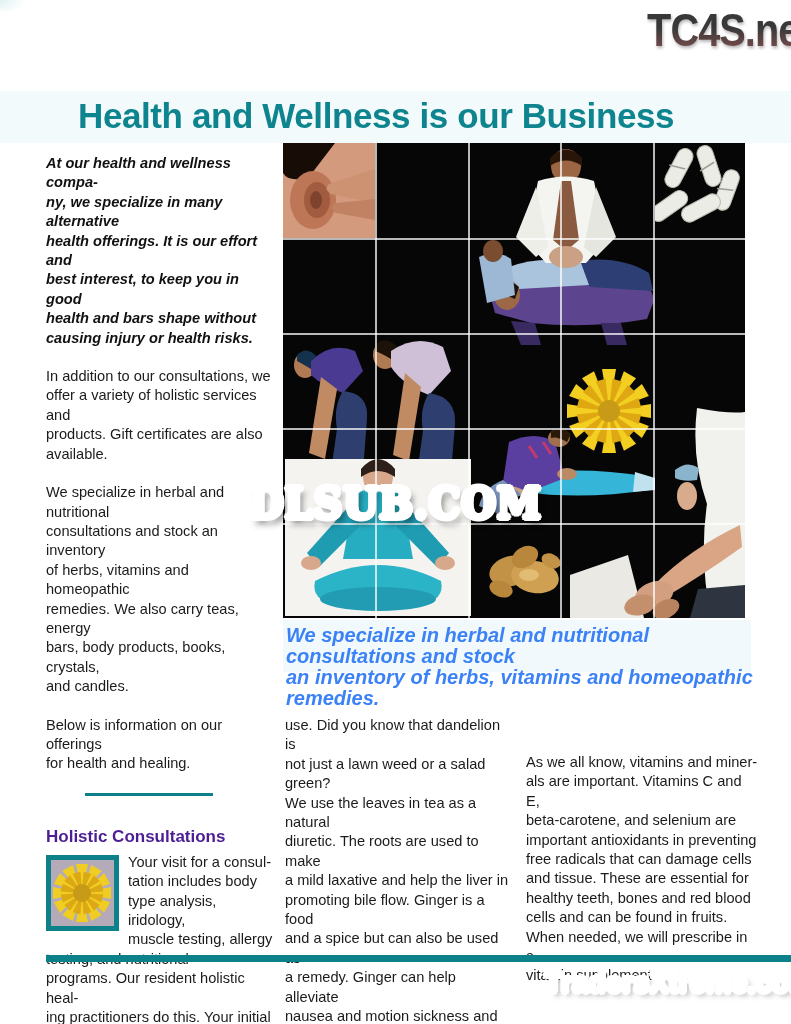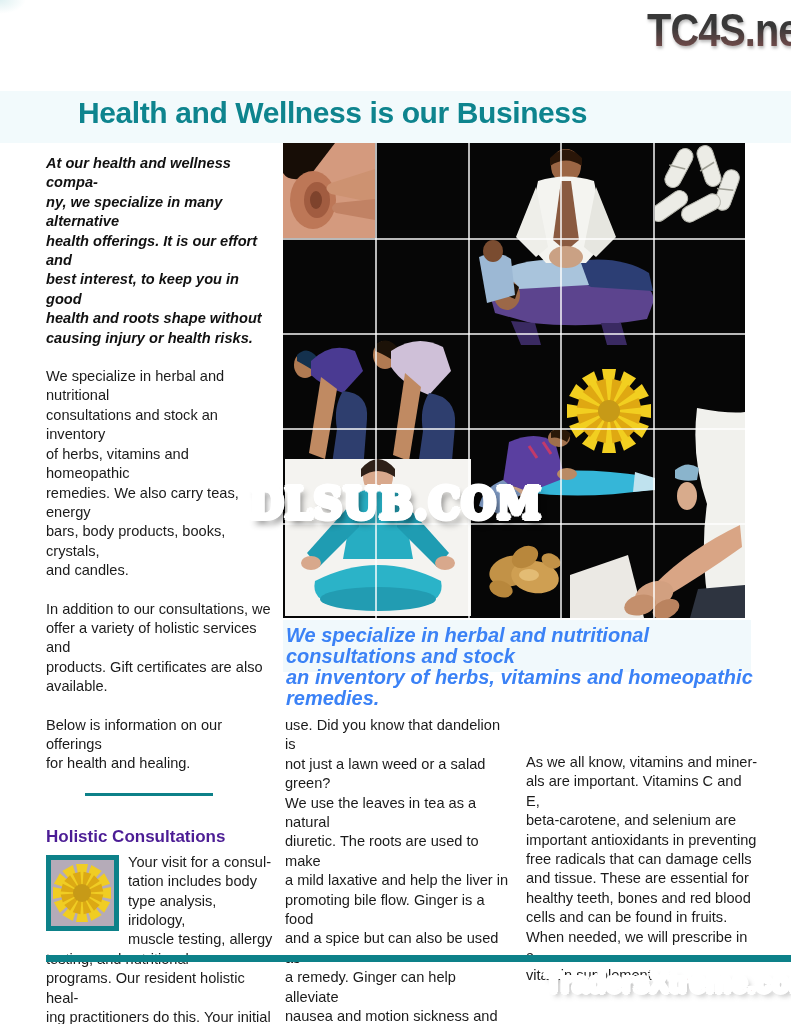--- a/index.html
+++ b/index.html
@@ -11,21 +11,21 @@
     background:radial-gradient(ellipse at 0 0,#bfe2e4 0%,rgba(255,255,255,0) 70%);opacity:.5;}
 
   
   .tc4s{position:absolute;top:5px;right:7px;font-size:41px;font-weight:bold;letter-spacing:-1px;
     transform:scale(.97,1.12);transform-origin:top right;
     background:linear-gradient(#383838 42%,#6e4a49 78%,#8f625f);
     -webkit-background-clip:text;background-clip:text;color:transparent;
     filter:drop-shadow(1px 2px 1.5px rgba(0,0,0,.28));}
 
   .heading-band{position:absolute;left:0;top:91px;width:791px;height:52px;background:#f2fafc;}
-  .page-title{position:absolute;left:78px;top:96px;font-size:30px;font-weight:bold;
+  .page-title{position:absolute;left:78px;top:96px;font-size:35px;font-weight:bold;
     letter-spacing:-.4px;color:#0e848e;margin:0;}
 
   .bodytext{white-space:pre-line;font-size:14.6px;line-height:19.4px;color:#1b1b1b;margin:0 0 19px 0;}
   .lead{font-style:italic;font-weight:bold;color:#111;}
 
   .col1{position:absolute;left:46px;top:154px;width:230px;}
   .col2{position:absolute;left:285px;top:716px;width:228px;}
   .col3{position:absolute;left:526px;top:716px;width:232px;margin-top:37px;}
 
   .divider{width:128px;height:3px;background:#0d8189;margin:10px 0 0 39px;}
@@ -73,32 +73,32 @@
   <div class="tc4s">TC4S.net</div>
 
   <div class="heading-band"></div>
   <h1 class="page-title">Health and Wellness is our Business</h1>
 
   <div class="col1">
     <p class="bodytext lead">At our health and wellness compa-
 ny, we specialize in many alternative
 health offerings. It is our effort and
 best interest, to keep you in good
-health and roots shape without
+health and bars shape without
 causing injury or health risks.</p>
+    <p class="bodytext">In addition to our consultations, we
+offer a variety of holistic services and
+products. Gift certificates are also
+available.</p>
     <p class="bodytext">We specialize in herbal and nutritional
 consultations and stock an inventory
 of herbs, vitamins and homeopathic
 remedies. We also carry teas, energy
 bars, body products, books, crystals,
 and candles.</p>
-    <p class="bodytext">In addition to our consultations, we
-offer a variety of holistic services and
-products. Gift certificates are also
-available.</p>
     <p class="bodytext">Below is information on our offerings
 for health and healing.</p>
     <div class="divider"></div>
     <h2 class="section-heading">Holistic Consultations</h2>
     <div>
       <div class="flower-thumb">
         <svg width="63" height="66" viewBox="0 0 63 66">
           <g fill="#f0cd23">
             <path d="M31 33 L25 4 L37 4z"></path>
               <path d="M31 33 L25 4 L37 4z" transform="rotate(30 31 33)"></path>

